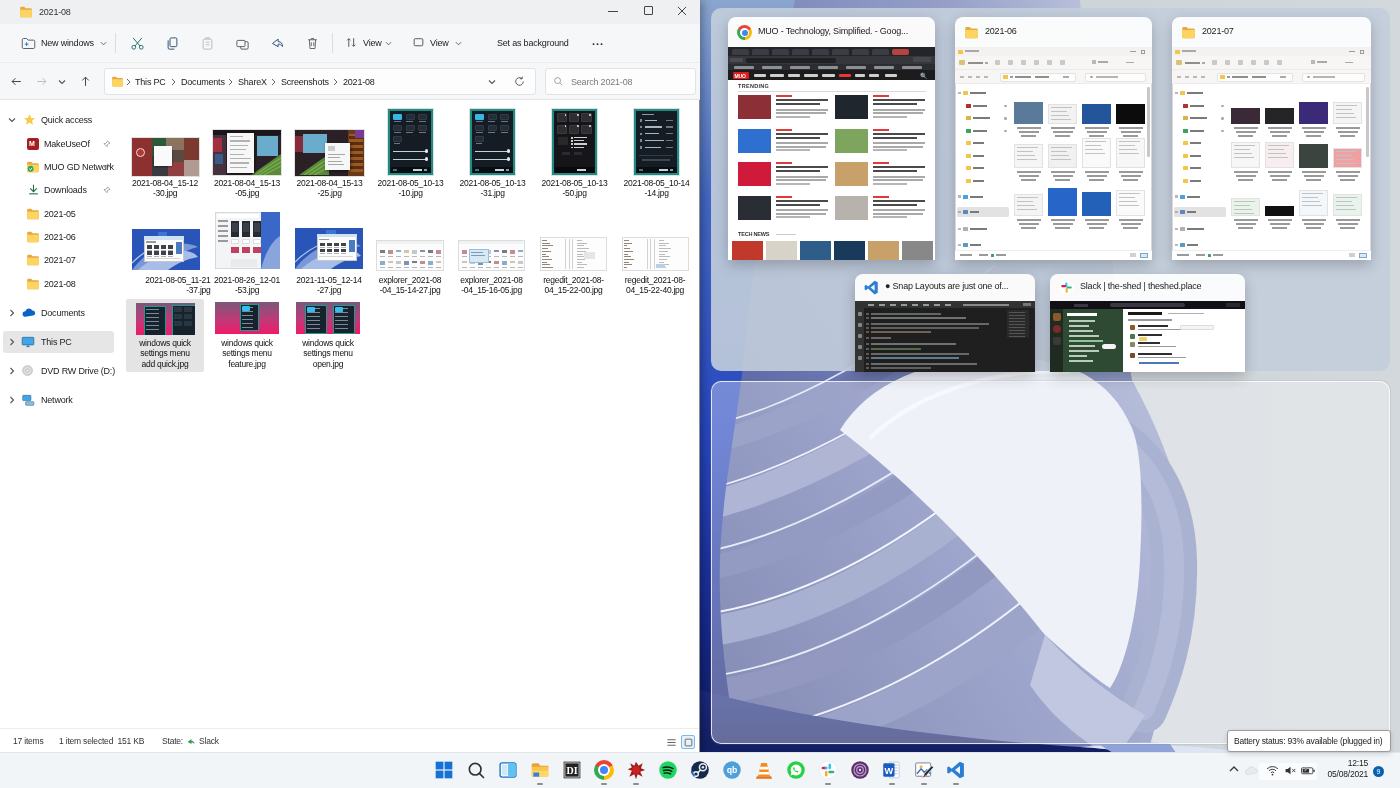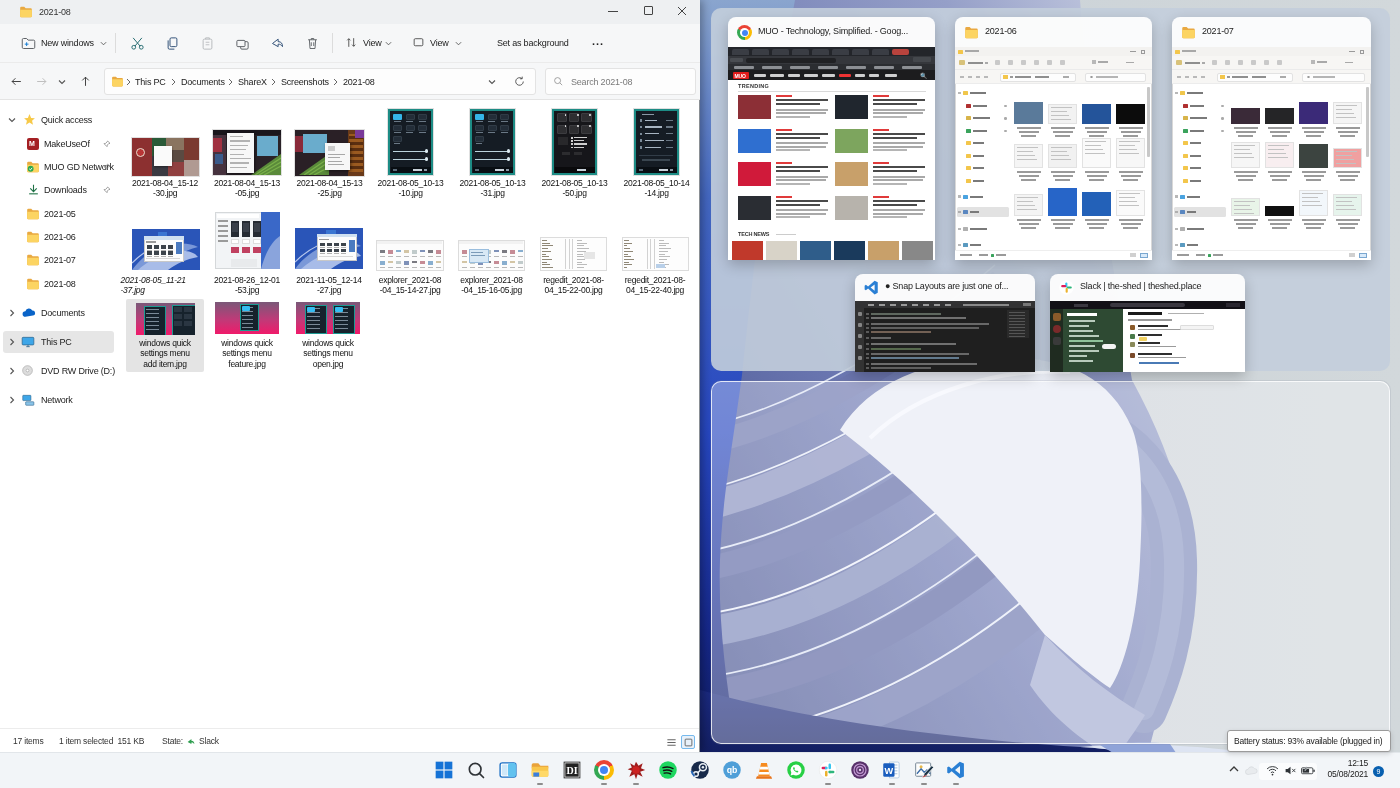--- a/index.html
+++ b/index.html
@@ -1032,21 +1032,21 @@
         <div class="abs" style="left:15px;top:26.5px;width:5px;height:0.8px;background:#b0b0b0;"></div>
         <div class="abs" style="left:22px;top:22px;width:5px;height:3.5px;background:#3c434b;"></div>
         <div class="abs" style="left:22px;top:26.5px;width:5px;height:0.8px;background:#b0b0b0;"></div>
         <div class="abs" style="left:29px;top:22px;width:5px;height:3.5px;background:#3c434b;"></div>
         <div class="abs" style="left:29px;top:26.5px;width:5px;height:0.8px;background:#b0b0b0;"></div>
         <div class="abs" style="left:36px;top:22px;width:5px;height:3.5px;background:#3c434b;"></div>
         <div class="abs" style="left:36px;top:26.5px;width:5px;height:0.8px;background:#b0b0b0;"></div>
         <div class="abs" style="left:44px;top:13px;width:6px;height:12px;background:#4a7ac0;"></div>
         <div class="abs" style="left:14px;top:29px;width:34px;height:1.2px;background:#d8d8d8;"></div>
       </div>
-      <div class="abs" style="left:120.5px;top:274.5px;width:90px;text-align:left;font-size:8.5px;line-height:10.5px;color:#111;letter-spacing:-0.25px;font-style:italic;">
+      <div class="abs" style="left:120.5px;top:274.5px;width:90px;text-align:right;font-size:8.5px;line-height:10.5px;color:#111;letter-spacing:-0.25px;">
         <div>2021-08-05_11-21</div>
         <div>-37.jpg</div>
       </div>
       <div class="abs" style="left:214.5px;top:212px;width:65px;height:57px;overflow:hidden;">
         <div class="abs" style="left:0;top:0;width:100%;height:100%;background:#f2f4f6;border:1px solid #d5d8da;"></div>
         <svg class="abs" style="left:46px;top:0;" width="19" height="57" viewBox="0 0 19 57">
           <rect width="19" height="57" fill="#3a68c8"></rect>
           <path d="M0 57 C4 42 10 30 19 24 L19 57 Z" fill="#8aa4dc"></path>
         </svg>
         <div class="abs" style="left:2px;top:2px;width:42px;height:4px;background:#fff;"></div>
@@ -1270,21 +1270,21 @@
         <div class="abs" style="left:38px;top:4px;width:8px;height:5px;background:#2a3642;"></div>
         <div class="abs" style="left:48px;top:4px;width:8px;height:5px;background:#2a3642;"></div>
         <div class="abs" style="left:38px;top:11px;width:8px;height:5px;background:#2a3642;"></div>
         <div class="abs" style="left:48px;top:11px;width:8px;height:5px;background:#2a3642;"></div>
         <div class="abs" style="left:38px;top:18px;width:8px;height:5px;background:#2a3642;"></div>
         <div class="abs" style="left:48px;top:18px;width:8px;height:5px;background:#2a3642;"></div>
       </div>
       <div class="abs" style="left:120.0px;top:337.5px;width:90px;text-align:center;font-size:8.5px;line-height:10.5px;color:#111;letter-spacing:-0.25px;">
         <div>windows quick</div>
         <div>settings menu</div>
-        <div>add item.jpg</div>
+        <div>add quick.jpg</div>
       </div>
       <div class="abs" style="left:215px;top:302px;width:64px;height:32px;overflow:hidden;">
         <div class="abs" style="left:0;top:0;width:100%;height:100%;background:linear-gradient(180deg,#7a5878 0%,#c03a78 55%,#f01a6a 100%);"></div>
         <div class="abs" style="left:25px;top:2px;width:19px;height:27px;background:#16222c;border:1px solid #1d9a93;"></div>
         <div class="abs" style="left:27px;top:5px;width:11.4px;height:1.2px;background:#7a8a98;"></div>
         <div class="abs" style="left:27px;top:9px;width:11.4px;height:1.2px;background:#7a8a98;"></div>
         <div class="abs" style="left:27px;top:13px;width:11.4px;height:1.2px;background:#7a8a98;"></div>
         <div class="abs" style="left:27px;top:17px;width:11.4px;height:1.2px;background:#7a8a98;"></div>
         <div class="abs" style="left:27px;top:21px;width:11.4px;height:1.2px;background:#7a8a98;"></div>
         <div class="abs" style="left:27px;top:25px;width:11.4px;height:1.2px;background:#7a8a98;"></div>

